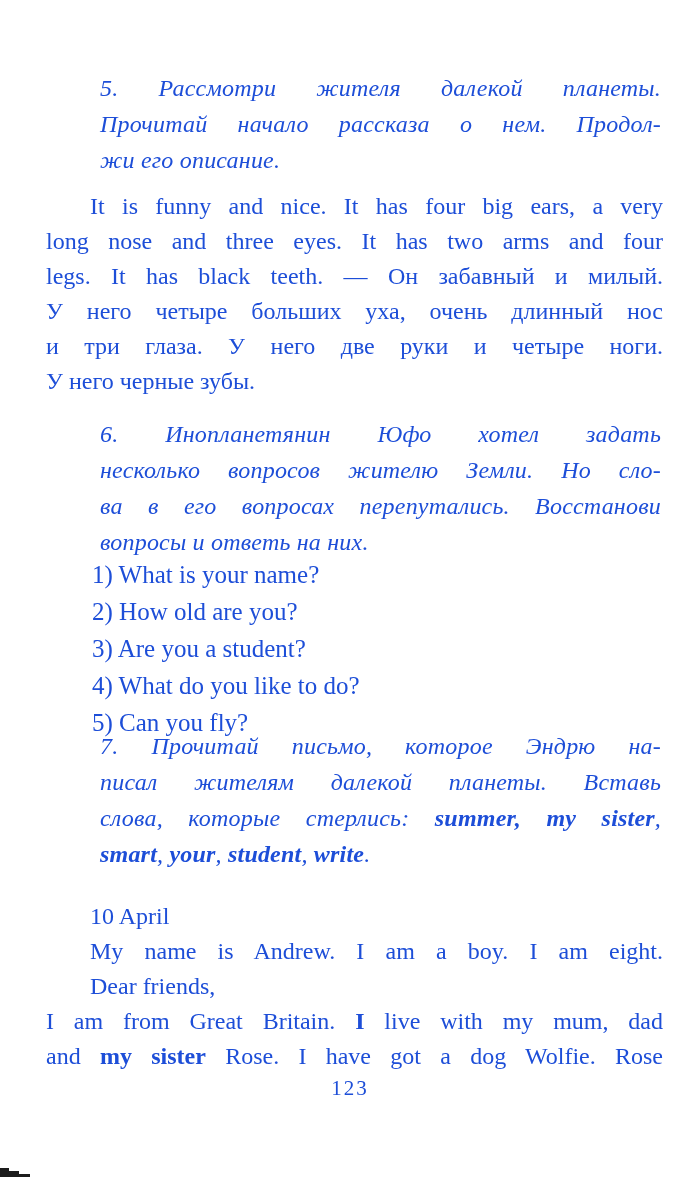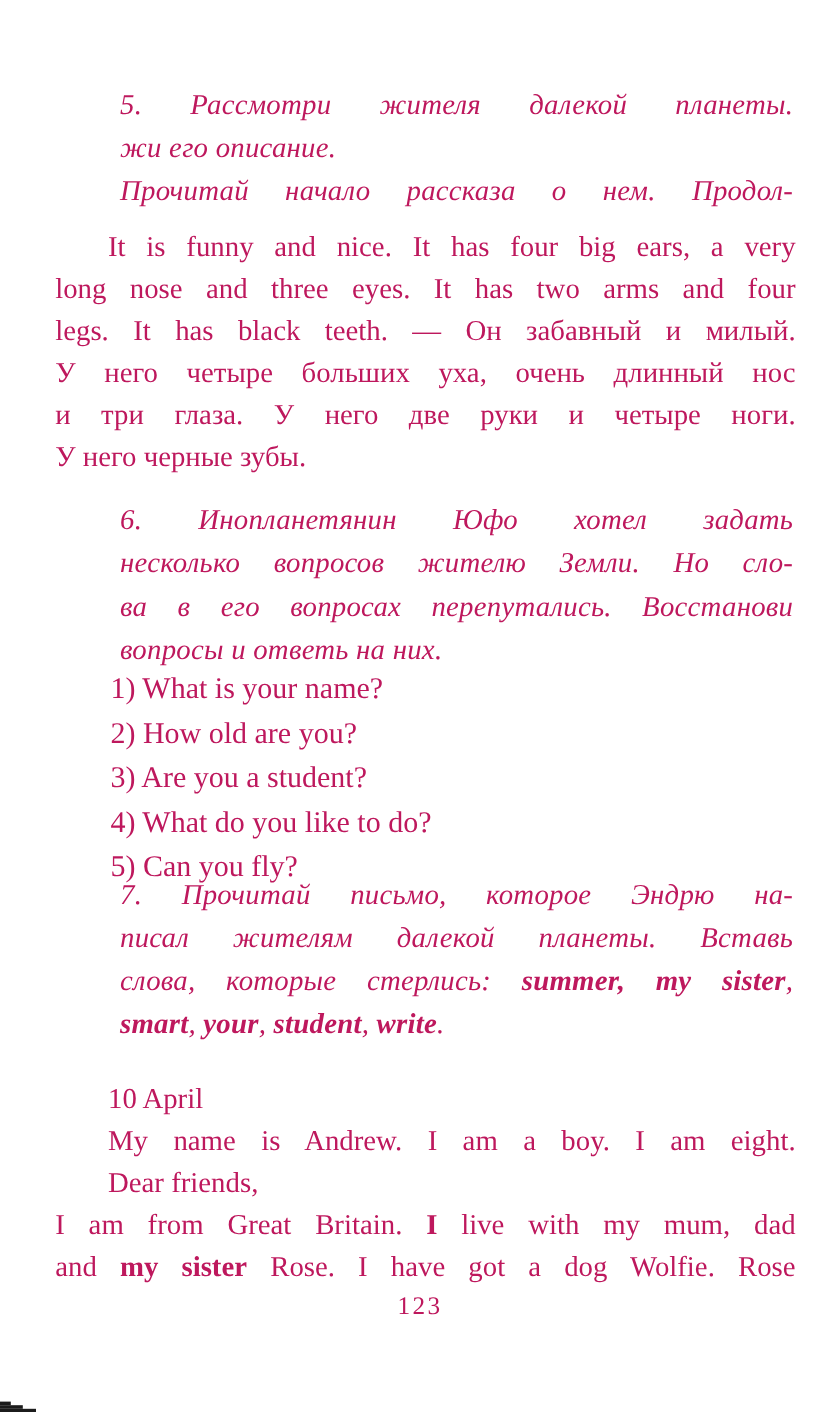--- a/index.html
+++ b/index.html
@@ -1,18 +1,18 @@
 <!DOCTYPE html>
 <html><head>
 <meta charset="utf-8">
 <style>
   html,body{margin:0;padding:0;background:#e8e8e8;}
   .page{
     position:relative;width:700px;height:1177px;margin:0 auto;
-    background:#ffffff;color:#be185d;overflow:hidden;
+    background:#ffffff;color:#1d4ed8;overflow:hidden;
     font-family:"Liberation Serif","DejaVu Serif",serif;
   }
   .block{position:absolute;}
   .line{text-align:justify;}
   .stretch{text-align-last:justify;}
   .lastline{text-align:left;text-align-last:left;}
   .indent{padding-left:44px;}
   
   .ex-heading{
     left:100px;width:561px;
@@ -44,22 +44,22 @@
   .artifact .s2{bottom:3px;width:19px;height:3px;}
   .artifact .s3{bottom:0;width:30px;height:3px;}
 </style>
 </head>
 <body>
 
 <div class="page">
 
   <div class="block ex-heading" style="top:70px;">
     <div class="line stretch">5. Рассмотри жителя далекой планеты.</div>
+    <div class="line stretch">Прочитай начало рассказа о нем. Продол-</div>
     <div class="line lastline">жи его описание.</div>
-    <div class="line stretch">Прочитай начало рассказа о нем. Продол-</div>
   </div>
 
   <div class="block body-text" style="top:189px;">
     <div class="line stretch indent">It is funny and nice. It has four big ears, a very</div>
     <div class="line stretch">long nose and three eyes. It has two arms and four</div>
     <div class="line stretch">legs. It has black teeth. — Он забавный и милый.</div>
     <div class="line stretch">У него четыре больших уха, очень длинный нос</div>
     <div class="line stretch">и три глаза. У него две руки и четыре ноги.</div>
     <div class="line lastline">У него черные зубы.</div>
   </div>

